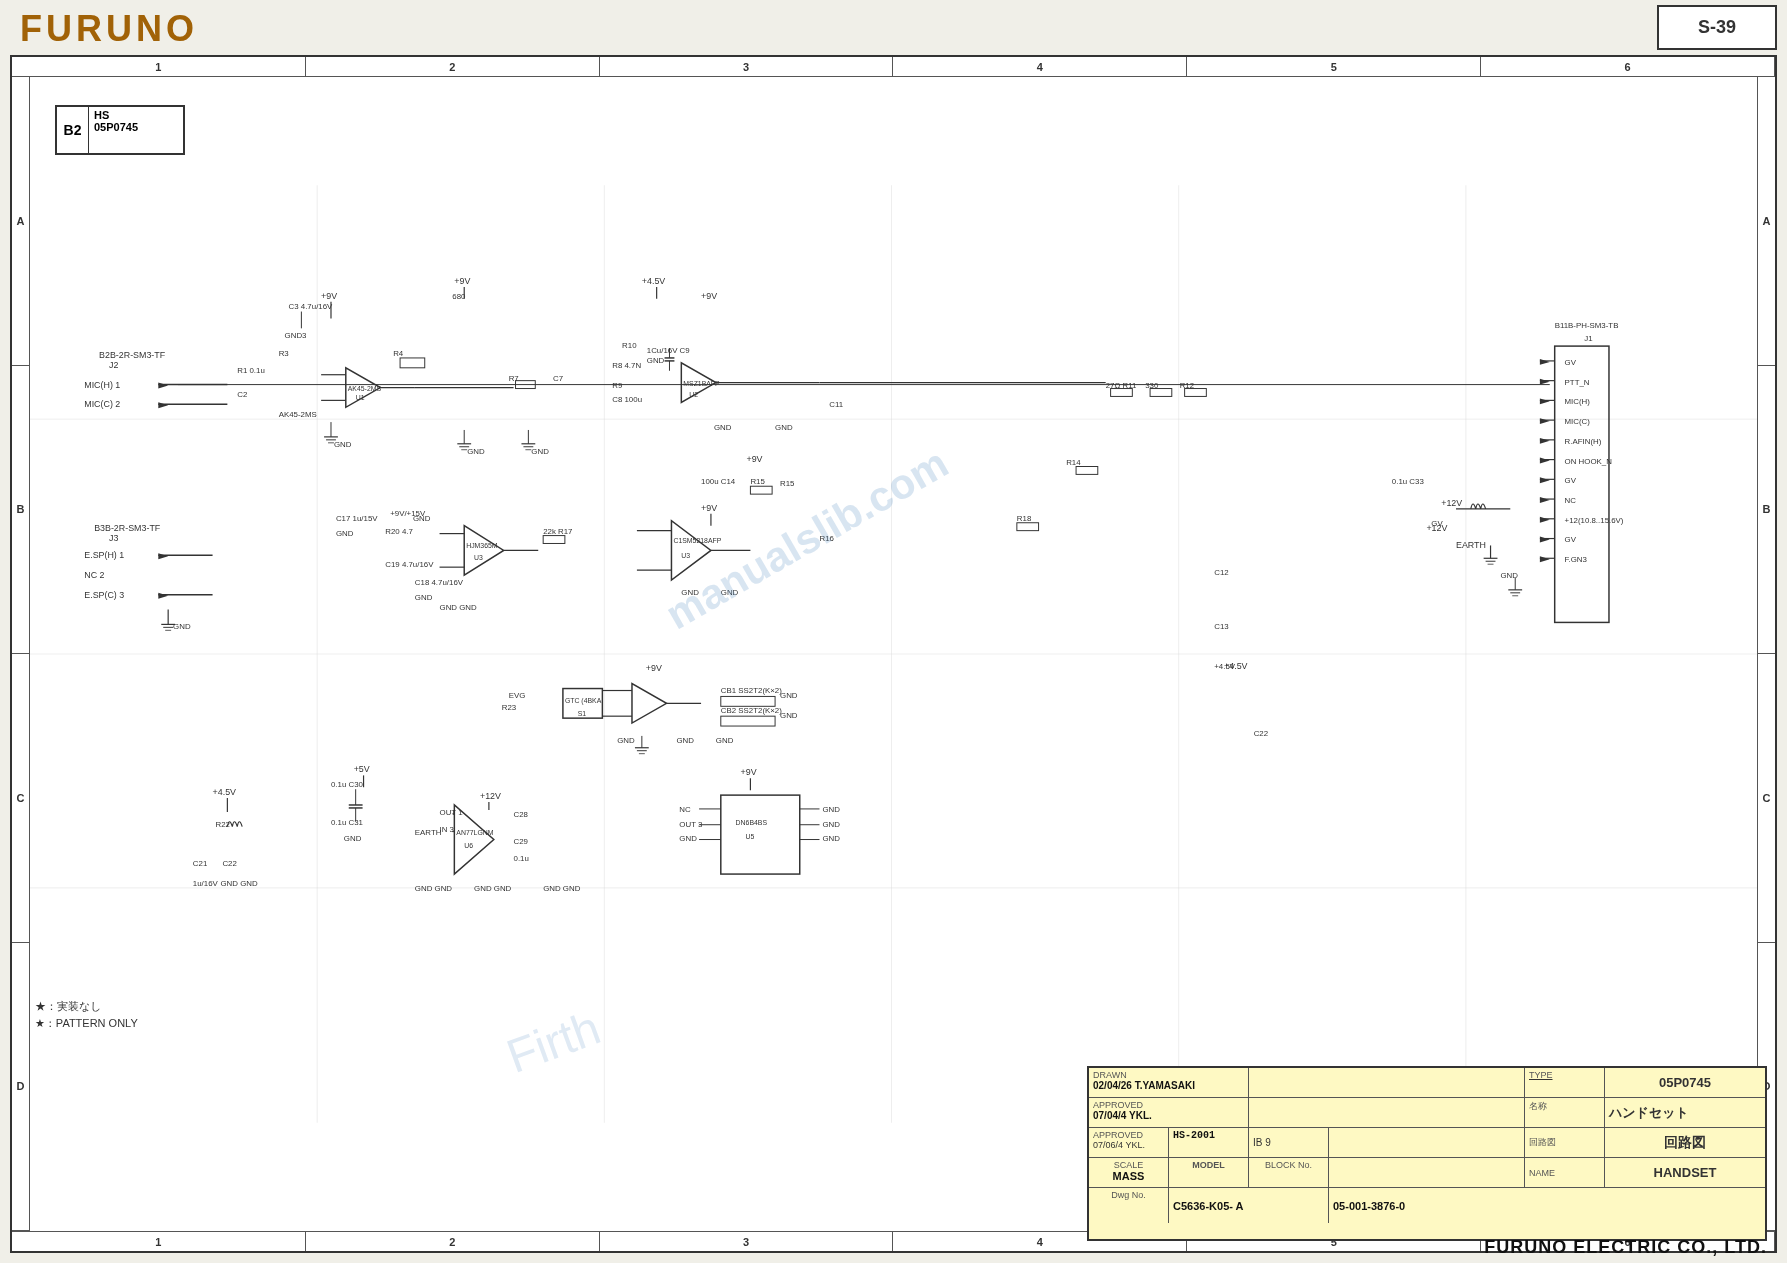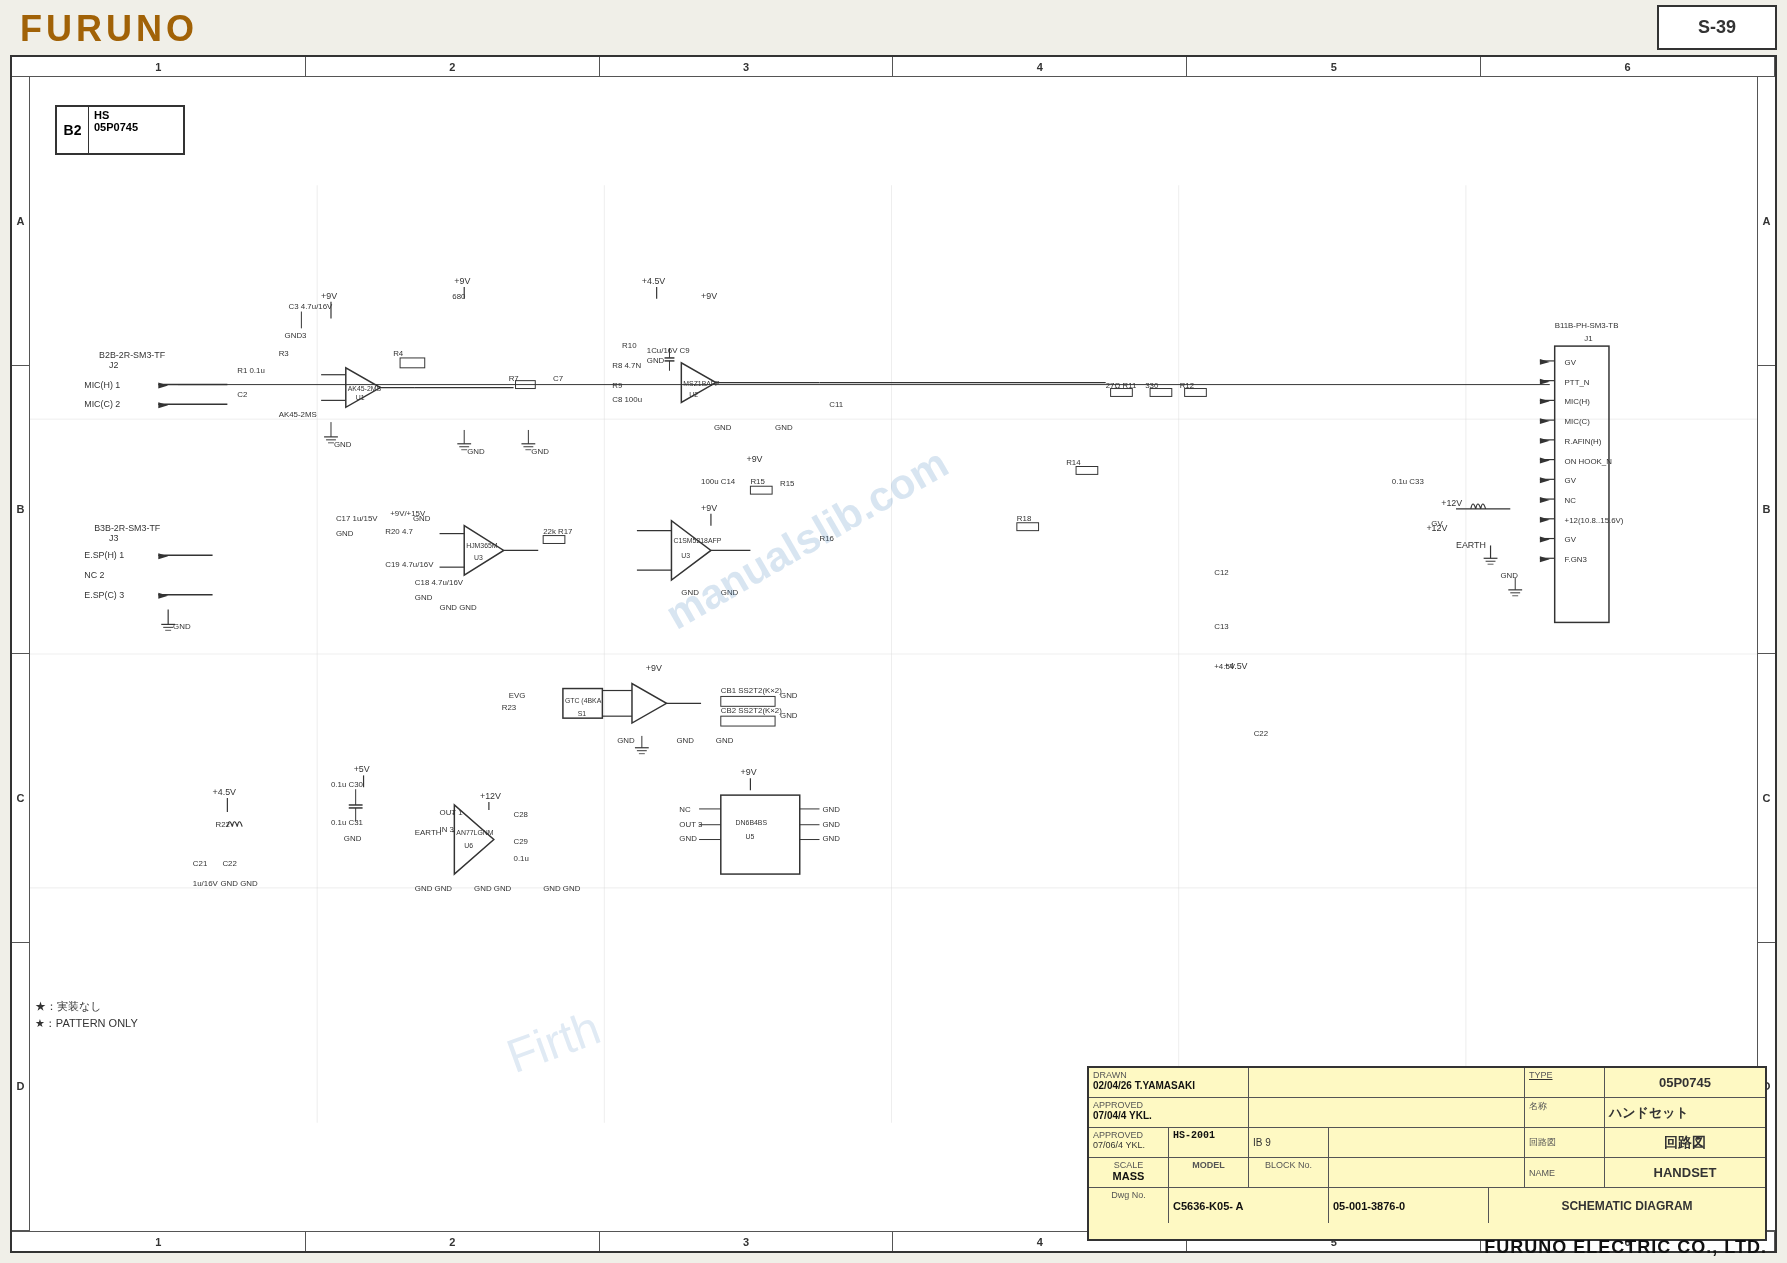--- a/index.html
+++ b/index.html
@@ -724,21 +724,18 @@
     <div class="btb-row" style="height:35px;">
       <div class="btb-cell" style="width:80px; flex-direction:column;">
         <span class="btb-label">Dwg No.</span>
       </div>
       <div class="btb-cell" style="width:160px;">
         <span class="btb-value" style="font-size:11px;">C5636-K05- A</span>
       </div>
       <div class="btb-cell" style="width:160px;">
         <span class="btb-value" style="font-size:11px;">05-001-3876-0</span>
       </div>
-      <div class="btb-cell" style="flex:1; align-items:center; justify-content:center; font-size:12px; font-weight:bold;">
-        <span>SCHEMATIC DIAGRAM</span>
-      </div>
     </div>
   </div>
 
   <div class="company-footer">FURUNO ELECTRIC CO., LTD.</div>
 
 </div>
 
 </body></html>

